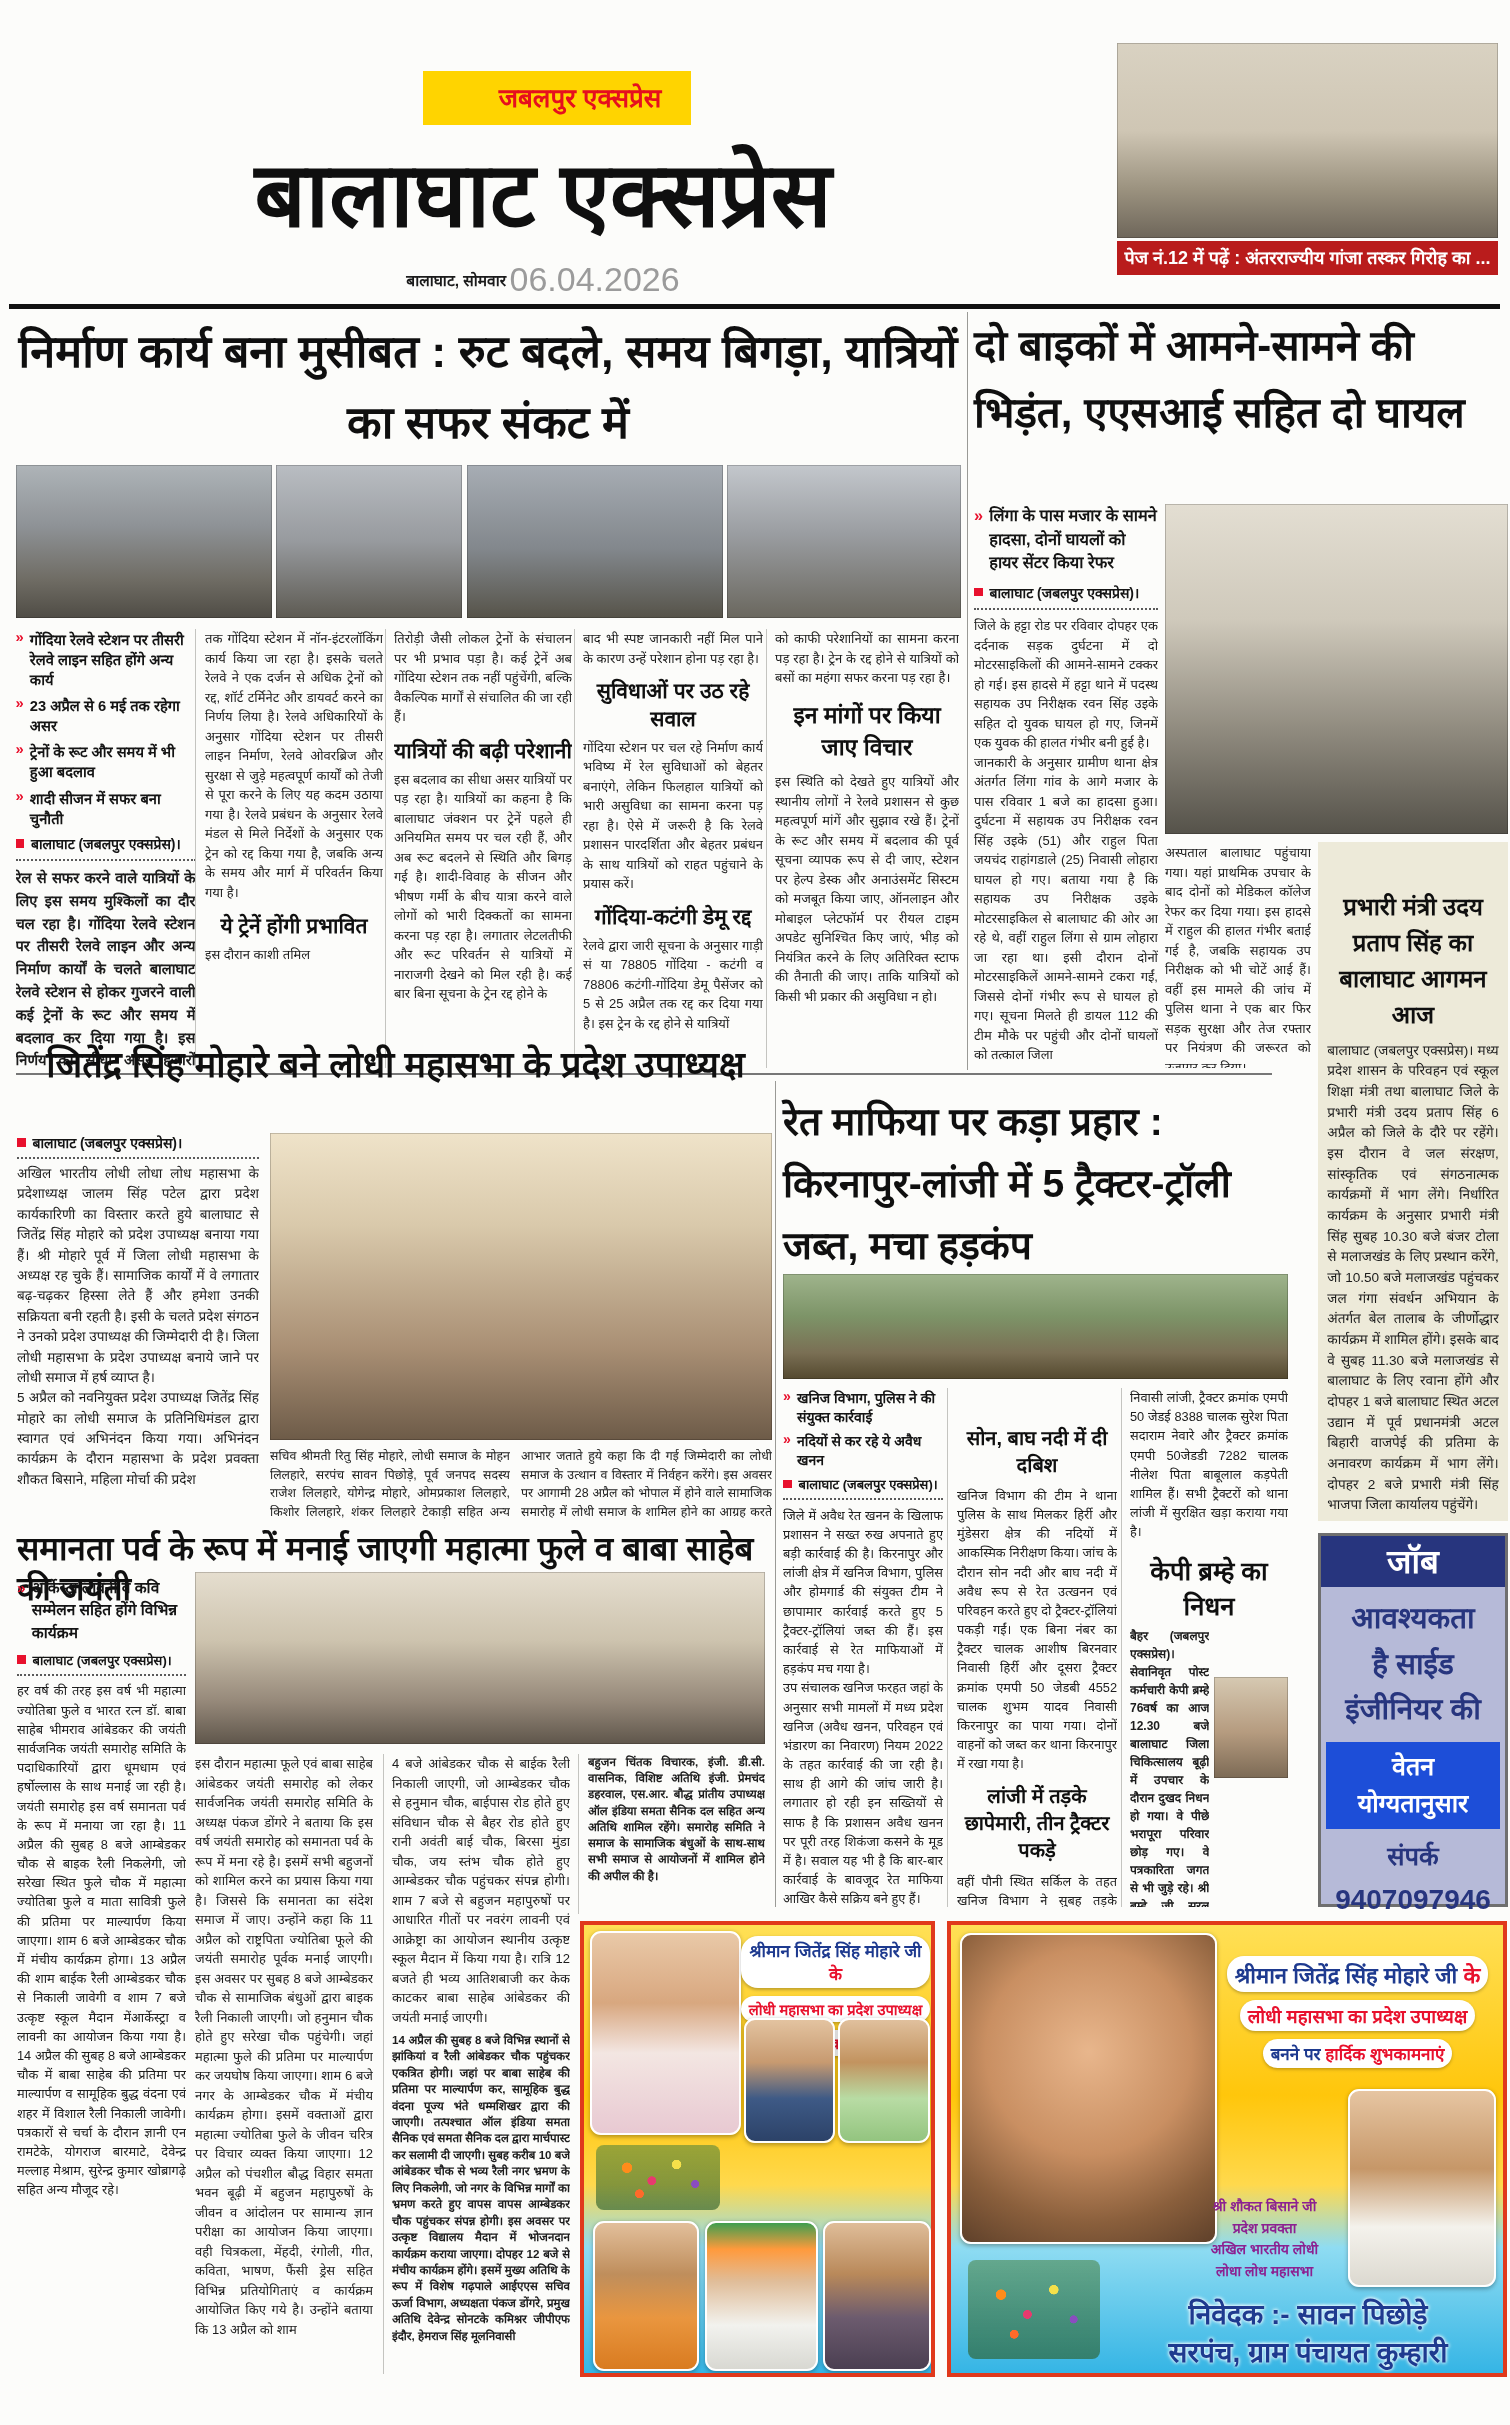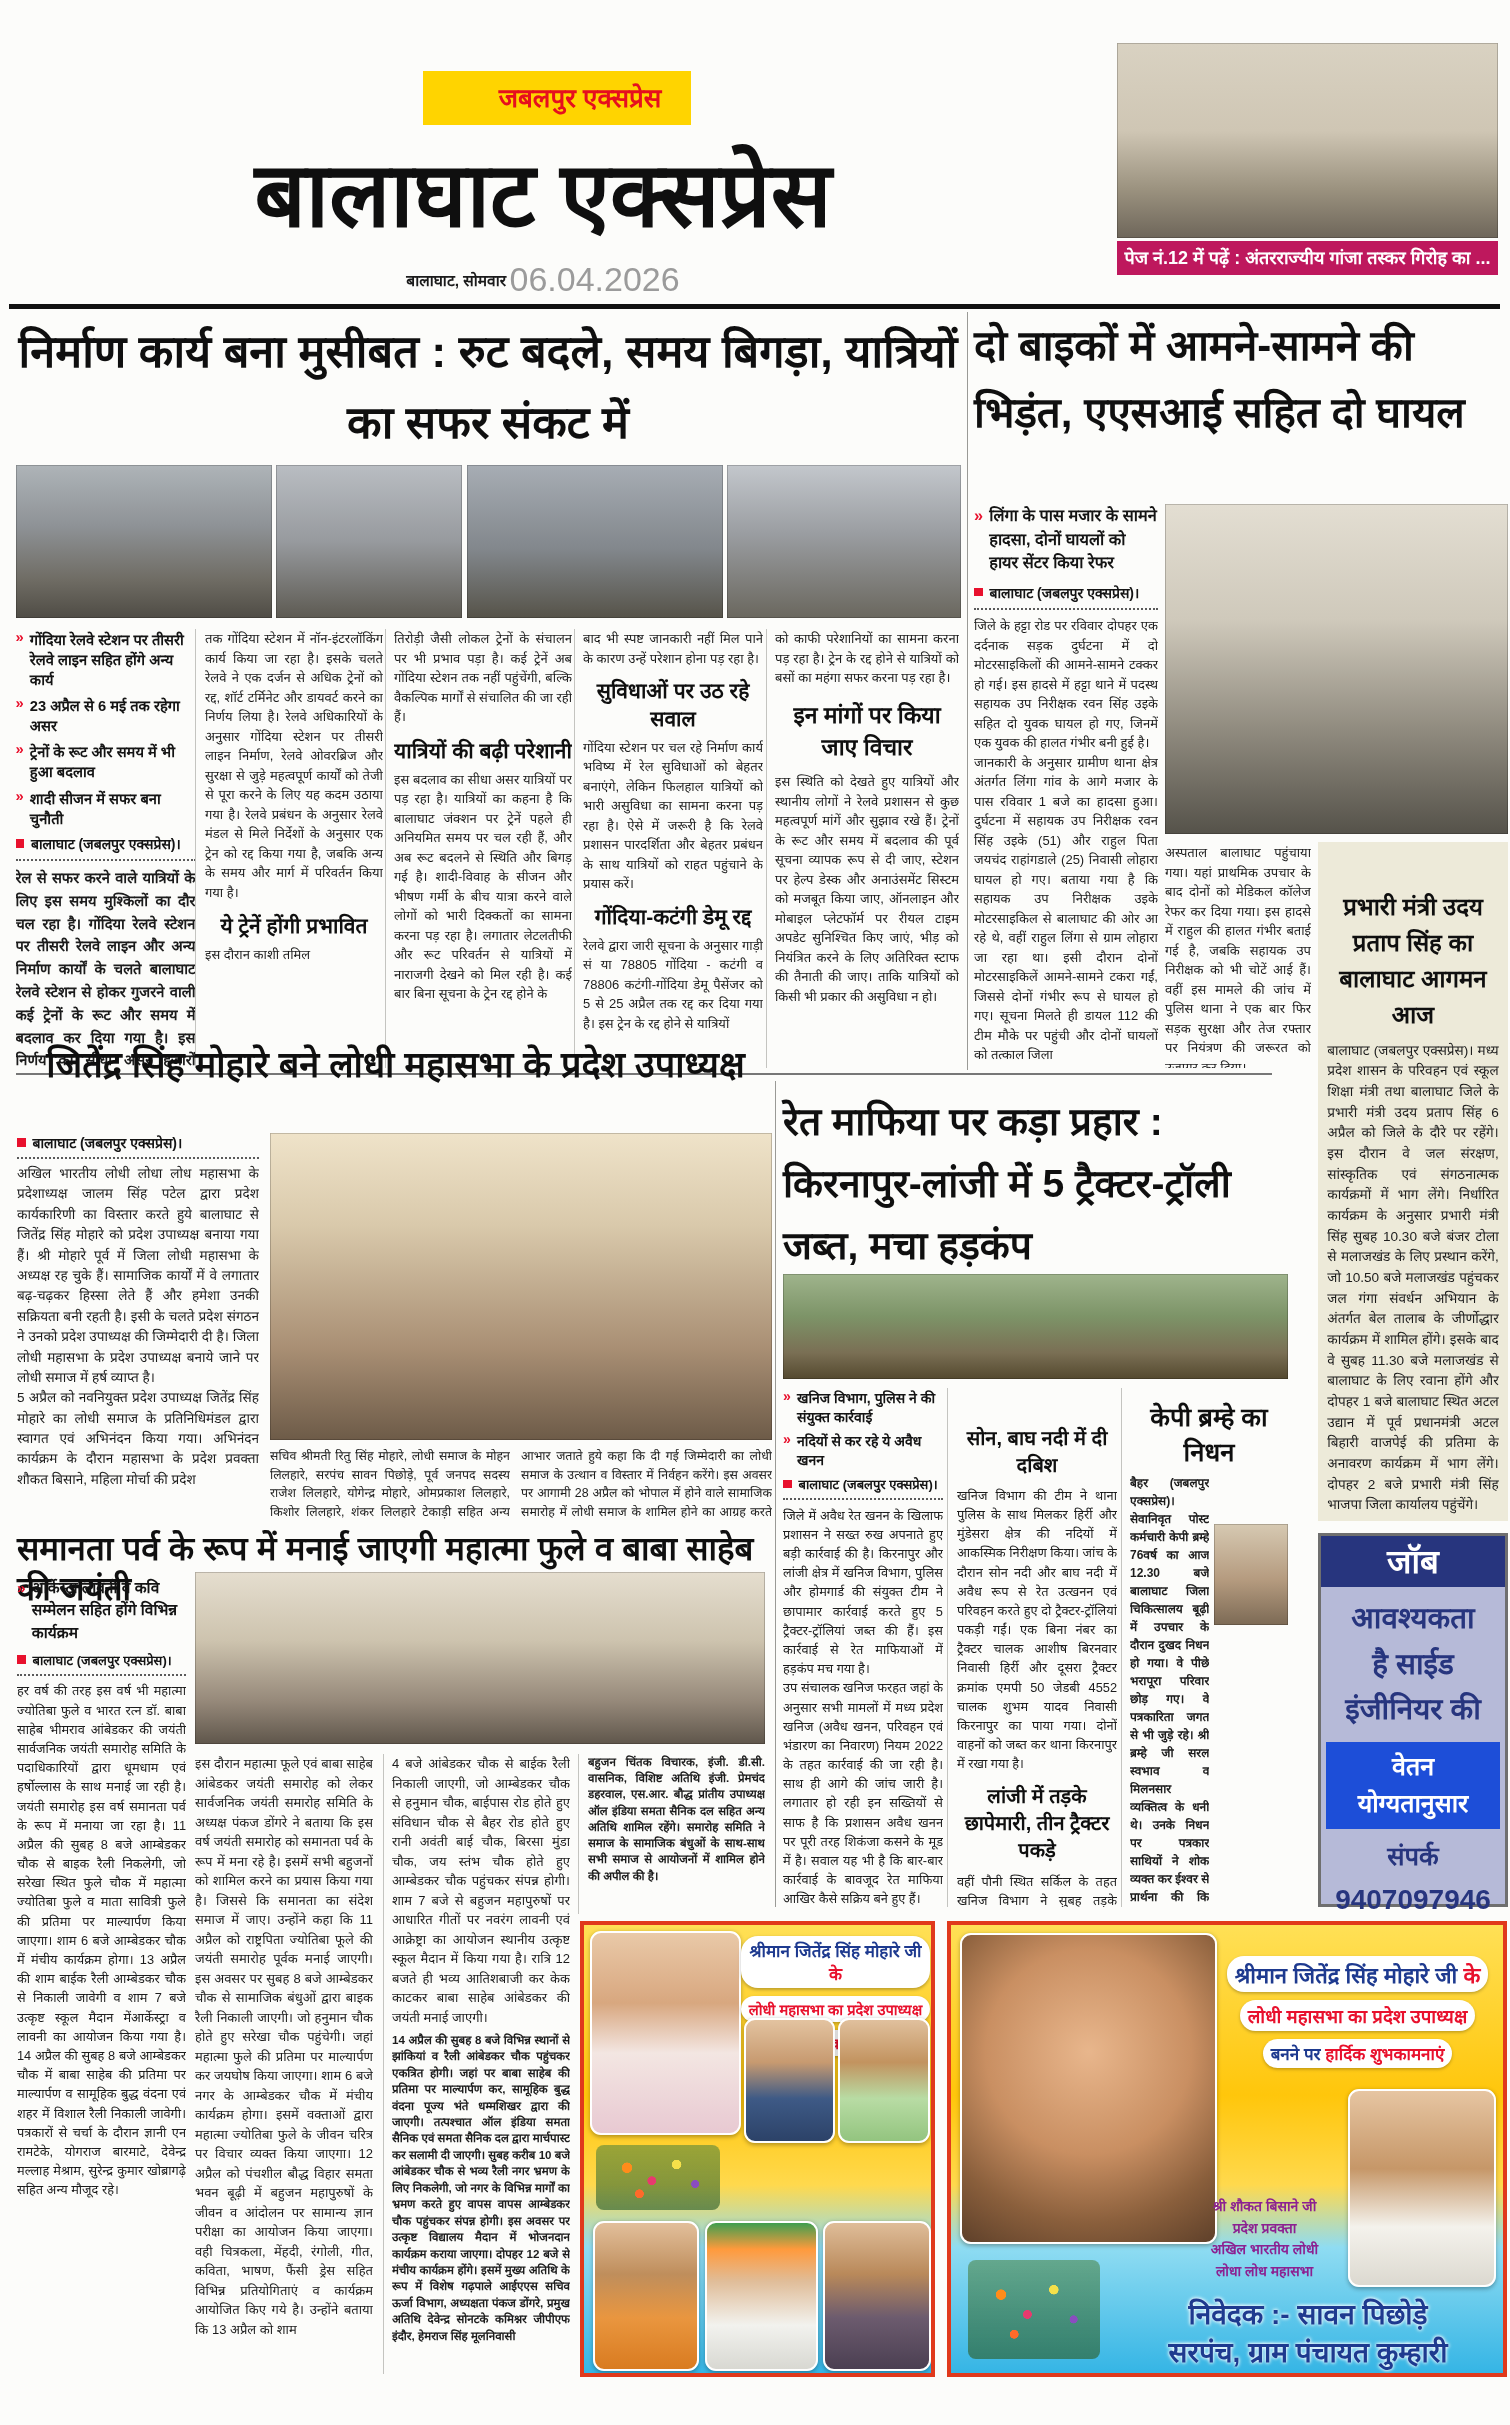--- a/index.html
+++ b/index.html
@@ -53,21 +53,21 @@
         text-align:center;font-weight:900;margin:0 auto 7.8px auto;width:fit-content;max-width:100%;}
   .pill .blue{color:#1e3a8f;}
   .pill .red{color:#e8112d;}
   .ad-photo{border-radius:11px;border:2.3px solid #ffffff;box-shadow:0 1.6px 4.7px rgba(0,0,0,.3);}
   
   #job-ad{border:3.1px solid #6f6f6f;background:#b6bad8;}
   #job-head{background:#27357e;color:#fff;font-weight:900;text-align:center;}
   #job-pink{background:#1d4ed8;color:#fff;font-weight:900;text-align:center;white-space:pre-line;}
   .job-blue{color:#27357e;font-weight:900;text-align:center;white-space:pre-line;}
   #minister-box{background:#edead9;}
-  .cap-bar{background:#be185d;color:#ffffff;font-weight:800;text-align:center;}
+  .cap-bar{background:#b91c1c;color:#ffffff;font-weight:800;text-align:center;}
   .kicker{background:#ffd400;color:#e60f1e;font-weight:900;text-align:center;}
   .datebig{color:#9b9b9b;font-weight:400;}
 </style>
 </head>
 <body>
 
 <div id="page">
 
   <div class="abs kicker" style="left:423px;top:71px;width:222px;height:54px;line-height:54px;font-size:26px;padding-left:46px;">जबलपुर एक्सप्रेस</div>
   <div class="abs hl" style="left:47px;top:130px;width:992px;height:132px;font-size:90px;line-height:130px;">बालाघाट एक्सप्रेस</div>
@@ -210,20 +210,21 @@
 
   <div class="abs" style="left:957px;top:1388px;width:160px;height:519px;overflow:hidden;">
     <div class="subhead" style="font-size:20px;margin-bottom:7.8px;">सोन, बाघ नदी में दी दबिश</div>
     <div class="body-text" style="font-size:12.8px;">खनिज विभाग की टीम ने थाना पुलिस के साथ मिलकर हिर्री और मुंडेसरा क्षेत्र की नदियों में आकस्मिक निरीक्षण किया। जांच के दौरान सोन नदी और बाघ नदी में अवैध रूप से रेत उत्खनन एवं परिवहन करते हुए दो ट्रैक्टर-ट्रॉलियां पकड़ी गईं। एक बिना नंबर का ट्रैक्टर चालक आशीष बिरनवार निवासी हिर्री और दूसरा ट्रैक्टर क्रमांक एमपी 50 जेडबी 4552 चालक शुभम यादव निवासी किरनापुर का पाया गया। दोनों वाहनों को जब्त कर थाना किरनापुर में रखा गया है।</div>
     <div class="subhead" style="font-size:20px;line-height:1.35;margin:9.3px 0 7.8px 0;">लांजी में तड़के छापेमारी, तीन ट्रैक्टर पकड़े</div>
     <div class="body-text" style="font-size:12.8px;">वहीं पौनी स्थित सर्किल के तहत खनिज विभाग ने सुबह तड़के छापामार कार्रवाई की। यहां अवैध उत्खनन करते हुए तीन ट्रैक्टरों को मौके से जब्त किया गया। जब्त वाहनों में ट्रैक्टर क्रमांक एमपी 50 4553 चालक शिवा पिता संतोष बागड़े</div>
   </div>
   <div class="abs vrule" style="left:1121px;top:1388px;height:519px;"></div>
 
   <div class="abs" style="left:1130px;top:1388px;width:158px;height:519px;overflow:hidden;">
+    <div class="body-text" style="font-size:12.8px;">निवासी लांजी, ट्रैक्टर क्रमांक एमपी 50 जेडई 8388 चालक सुरेश पिता सदाराम नेवारे और ट्रैक्टर क्रमांक एमपी 50जेडडी 7282 चालक नीलेश पिता बाबूलाल कड़पेती शामिल हैं। सभी ट्रैक्टरों को थाना लांजी में सुरक्षित खड़ा कराया गया है।</div>
     <div class="subhead" style="font-size:25.6px;margin:11px 0 4.7px 0;">केपी ब्रम्हे का निधन</div>
     <div>
       <div class="photo ph-portrait ph-frame" style="float:right;width:74px;height:101px;margin:50px 0 3.1px 4.7px;"></div>
       <div class="body-text" style="font-size:12px;font-weight:700;">बैहर (जबलपुर एक्सप्रेस)। सेवानिवृत पोस्ट कर्मचारी केपी ब्रम्हे 76वर्ष का आज 12.30 बजे बालाघाट जिला चिकित्सालय बूढ़ी में उपचार के दौरान दुखद निधन हो गया। वे पीछे भरापूरा परिवार छोड़ गए। वे पत्रकारिता जगत से भी जुड़े रहे। श्री ब्रम्हे जी सरल स्वभाव व मिलनसार व्यक्तित्व के धनी थे। उनके निधन पर पत्रकार साथियों ने शोक व्यक्त कर ईश्वर से प्रार्थना की कि दिवंगत आत्मा को शांति एवं परिजनों को दुख सहने की शक्ति प्रदान करे।</div>
     </div>
   </div>
 
   <div class="abs hl" style="left:17px;top:1529px;width:749px;height:40px;font-size:33px;line-height:40px;text-align:left;">समानता पर्व के रूप में मनाई जाएगी महात्मा फुले व बाबा साहेब की जयंती</div>
 
   <div class="abs" style="left:17px;top:1577px;width:169px;height:798px;overflow:hidden;">

